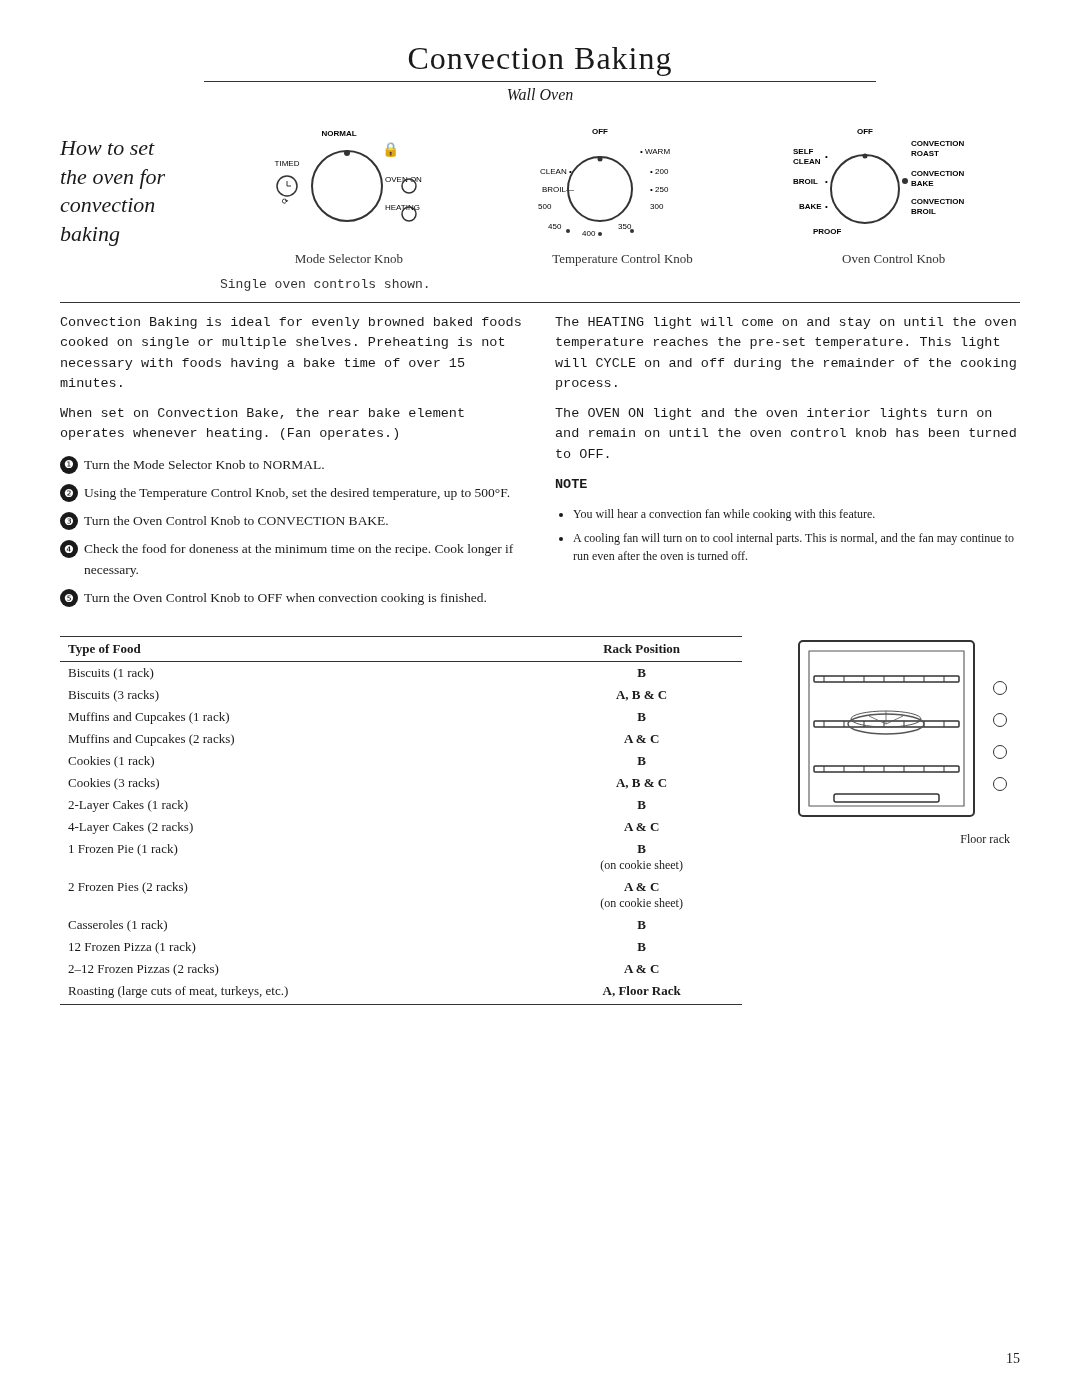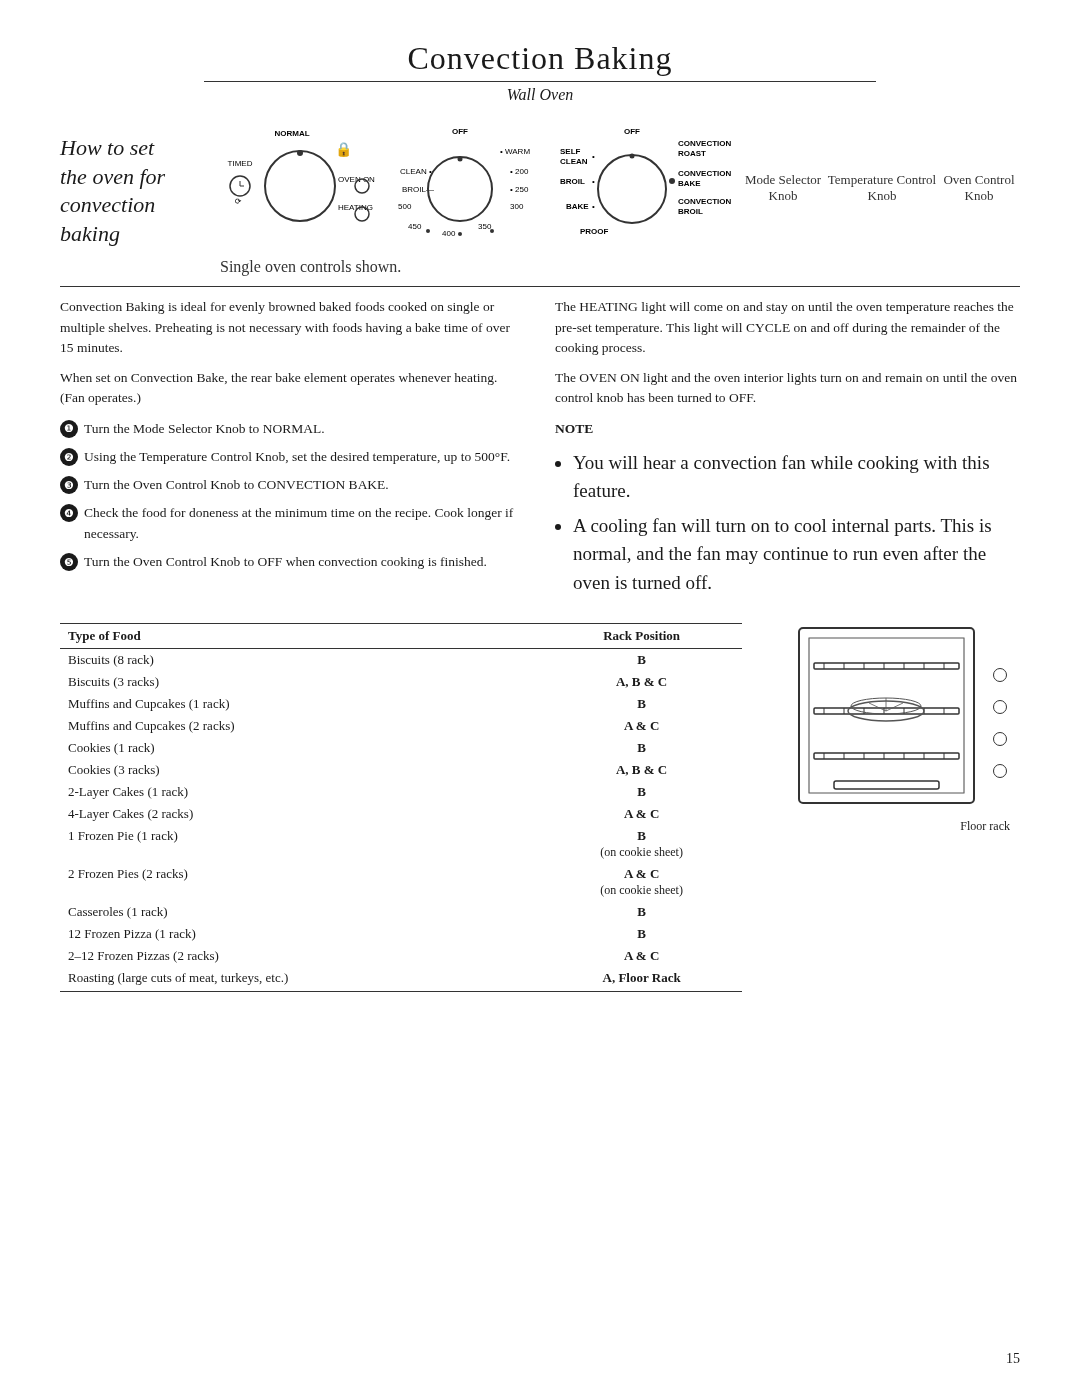--- a/index.html
+++ b/index.html
@@ -56,20 +56,21 @@
       font-size: 22px;
       line-height: 1.3;
       width: 160px;
       flex-shrink: 0;
       padding-top: 10px;
     }
 
     .knobs-area {
       flex: 1;
       display: flex;
+      flex-direction: column;
       align-items: center;
     }
 
     .knobs-row {
       display: flex;
       justify-content: space-around;
       width: 100%;
       align-items: center;
       margin-bottom: 8px;
     }
@@ -88,41 +89,43 @@
       margin-top: 4px;
     }
 
     .knob-labels-row {
       display: flex;
       justify-content: space-around;
       width: 100%;
     }
 
     .single-oven-note {
-      font-size: 16px;
+      font-size: 13px;
       color: #333;
       margin-bottom: 10px;
       margin-left: 160px;
+      font-family: Liberation Mono, monospace;
     }
 
     
     .two-col {
       display: flex;
       gap: 30px;
       margin-bottom: 20px;
     }
 
     .col-left, .col-right {
       flex: 1;
     }
 
     .col-left p, .col-right p {
       margin-bottom: 10px;
       line-height: 1.5;
       font-size: 13.5px;
+      font-family: Liberation Mono, monospace;
     }
 
     .steps {
       list-style: none;
       padding: 0;
     }
 
     .step-item {
       display: flex;
       align-items: flex-start;
@@ -155,21 +158,21 @@
       font-size: 14px;
       margin-bottom: 6px;
     }
 
     .note-list {
       list-style: disc;
       padding-left: 18px;
     }
 
     .note-list li {
-      font-size: 19px;
+      font-size: 12px;
       line-height: 1.5;
       margin-bottom: 6px;
     }
 
     
     .bottom-section {
       display: flex;
       gap: 38px;
       margin-top: 10px;
     }
@@ -439,21 +442,21 @@
     <div class="table-area">
       <table class="food-table">
         <thead>
           <tr>
             <th>Type of Food</th>
             <th class="rack-col">Rack Position</th>
           </tr>
         </thead>
         <tbody id="food-table-body">
         <tr>
-              <td>Biscuits (8 rack)</td>
+              <td>Biscuits (1 rack)</td>
               <td class="rack-val"><strong>B</strong></td>
             </tr>
             <tr>
               <td>Biscuits (3 racks)</td>
               <td class="rack-val"><strong>A, B &amp; C</strong></td>
             </tr>
             <tr>
               <td>Muffins and Cupcakes (1 rack)</td>
               <td class="rack-val"><strong>B</strong></td>
             </tr>

